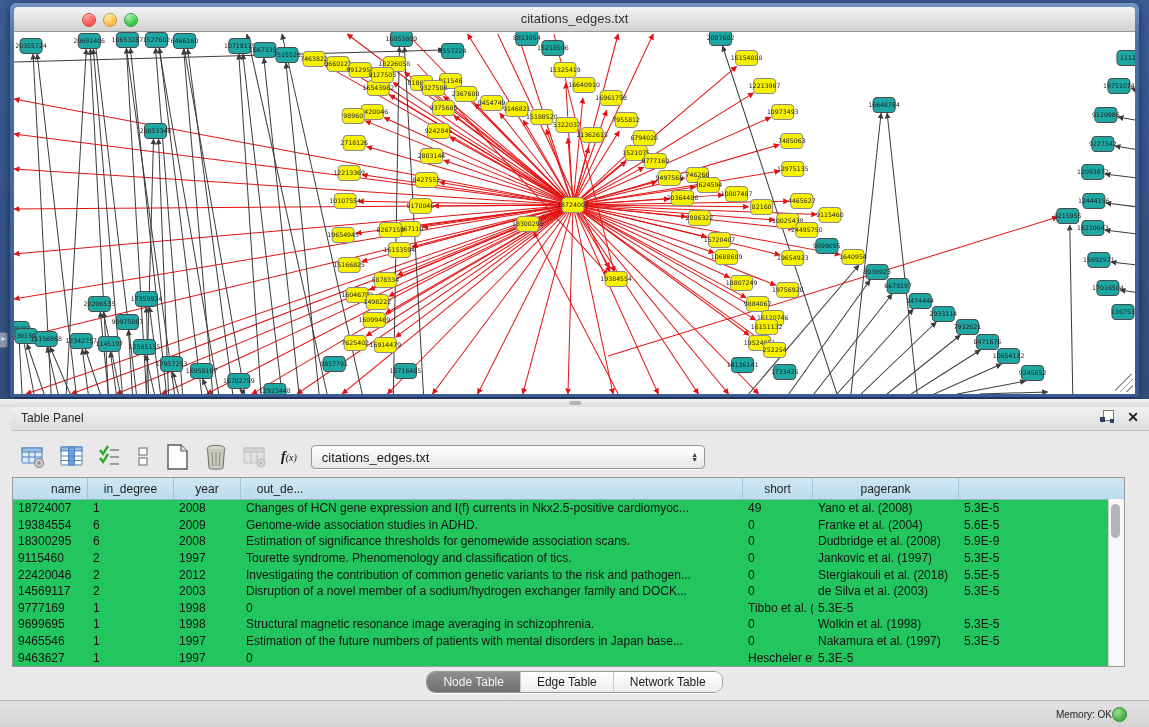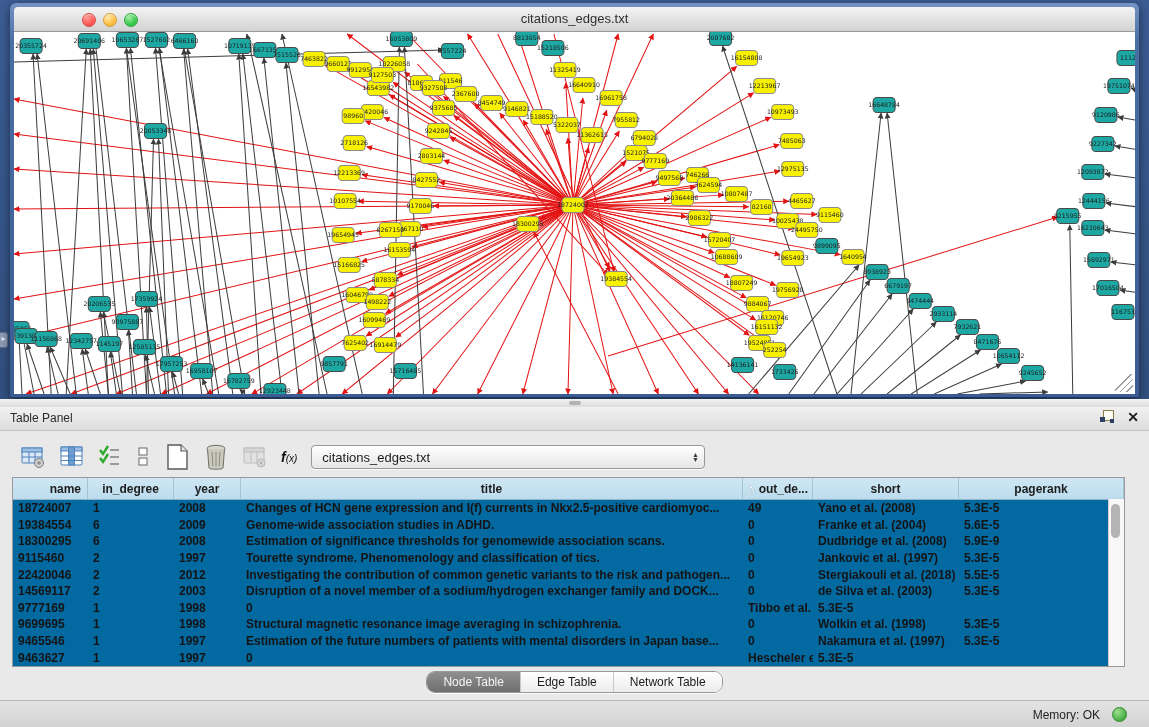--- a/index.html
+++ b/index.html
@@ -23,60 +23,60 @@
 
   
   .er{stroke:#e41313;stroke-width:1;fill:none;}
   .ek{stroke:#3c3c3c;stroke-width:1;fill:none;}
   .node-label{font-family:"DejaVu Sans",sans-serif;font-size:6.2px;fill:#1c1c1c;text-anchor:middle;}
 
   
   .south{width:1149px;height:328px;background:#e9e9e9;}
   .splitter{height:8px;background:linear-gradient(180deg,#f2f2f2,#dcdcdc);position:relative;}
   .splitter .knob{position:absolute;left:50%;top:2px;width:12px;height:4px;margin-left:-6px;background:#b3b3b3;border-radius:2px;}
-  .panel-header{height:23px;background:linear-gradient(180deg,#f1f1f1,#dddddd);border-bottom:1px solid #c4c4c4;position:relative;}
+  .panel-header{height:23px;background:linear-gradient(180deg,#f1f1f1,#dddddd);border-bottom:1px solid #c4c4c4;position:relative;margin-left:11px;}
   .panel-title{position:absolute;left:10px;top:4px;font-size:12px;color:#2b2b2b;}
   .ph-icons{position:absolute;right:10px;top:2px;display:flex;gap:12px;align-items:center;}
   .float-ic{width:16px;height:16px;position:relative;}
   .float-ic .b1{position:absolute;left:4px;top:1px;width:9px;height:9px;border:1px solid #8a7f4a;background:#fdfdf5;}
   .float-ic .b2{position:absolute;left:1px;top:8px;width:5px;height:5px;background:#2e3f63;}
   .float-ic .b3{position:absolute;left:11px;top:10px;width:4px;height:4px;background:#2e3f63;}
   .close-x{font-size:14px;font-weight:bold;color:#1d1d1d;line-height:16px;}
 
   .panel-body{position:relative;height:269px;}
   .toolbar{display:flex;align-items:center;padding:13px 0 4px 20px;gap:0;}
   .tool{height:26px;display:flex;align-items:center;justify-content:center;margin-right:13px;}
-  .fx{font-size:14px;color:#111;margin-right:14px;font-family:Liberation Sans, sans-serif;}
+  .fx{font-size:14px;color:#111;margin-right:14px;font-family:Liberation Serif, serif;}
   .fx i{font-style:italic;font-weight:bold;}
   .fx .sx{font-size:10px;font-style:italic;}
   .combo{width:392px;height:22px;border:1px solid #979797;border-radius:4px;background:linear-gradient(180deg,#ffffff,#e6e6e6);display:flex;align-items:center;position:relative;box-shadow:0 1px 0 rgba(255,255,255,.8);}
   .combo-text{font-size:13px;color:#1c1c1c;padding-left:10px;flex:1;}
   .combo-arrows{width:18px;display:flex;flex-direction:column;align-items:center;justify-content:center;font-size:7px;color:#3c3c3c;line-height:5px;}
 
-  .table-box{position:absolute;left:12px;right:24px;top:46px;height:188px;border:1px solid #9a9a9a;background:#0369a1;overflow:hidden;font-weight:bold;}
+  .table-box{position:absolute;left:12px;right:24px;top:46px;height:188px;border:1px solid #9a9a9a;background:#22c55e;overflow:hidden;}
   .tgrid{display:grid;grid-template-columns:75px 86px 67px 502px 70px 146px auto;}
   .thead-row{background:linear-gradient(180deg,#cfe7f3,#bcdcee);border-bottom:1px solid #93b3c6;height:21px;}
   .th{font-size:12px;color:#1d1d1d;border-right:1px solid #a3c4d7;display:flex;align-items:center;justify-content:center;white-space:nowrap;overflow:hidden;}
   .th.right{justify-content:flex-end;padding-right:6px;}
   .th.left{justify-content:flex-start;padding-left:4px;}
   .th .sort-tri{font-size:10px;color:#f4fbff;text-shadow:0 0 1px #5d7e92;margin-right:4px;}
   .tbody{position:relative;}
   .trow{height:16.6px;}
   .td{font-size:12px;color:#141414;white-space:nowrap;overflow:hidden;display:flex;align-items:center;padding-left:5px;}
   .vscroll{position:absolute;right:0;top:21px;bottom:0;width:15px;background:#f8f8f8;border-left:1px solid #cfcfcf;}
   .vthumb{position:absolute;left:2px;top:5px;width:9px;height:34px;border-radius:5px;background:#b4b4b4;}
 
   .tabbar{position:absolute;left:0;right:0;top:240px;display:flex;justify-content:center;}
   .seg{display:inline-flex;border:1px solid #979797;border-radius:9px;overflow:hidden;height:20px;background:#fff;box-shadow:0 1px 0 rgba(255,255,255,.9);}
   .seg-item{font-size:12px;display:flex;align-items:center;padding:0 16px;color:#1c1c1c;background:linear-gradient(180deg,#ffffff,#ececec);}
   .seg-item.sel{background:linear-gradient(180deg,#8f8f8f,#6f6f6f);color:#f4f4f4;}
   .seg-item.mid{border-left:1px solid #c9c9c9;border-right:1px solid #c9c9c9;}
 
   .status-bar{height:27px;border-top:1px solid #b5b5b5;background:linear-gradient(180deg,#e3e3e3,#d2d2d2);display:flex;align-items:center;justify-content:flex-end;}
-  .mem-label{font-size:12px;color:#1f1f1f;margin-right:12px;}
+  .mem-label{font-size:10px;color:#1f1f1f;margin-right:0;}
   .mem-dot{width:13px;height:13px;border-radius:50%;background:radial-gradient(circle at 35% 30%,#9fe08c,#46ad46 70%);border:1px solid #2f8a33;margin-right:22px;}
 </style>
 </head>
 <body>
 
 <div class="top-area">
   <div class="edge-marker">▸</div>
   <div class="net-window">
     <div class="titlebar">
       <div class="lights">
@@ -618,23 +618,20 @@
       <div class="tgrid thead-row" id="thead">
           <div class="th right">
             <span>name</span>
           </div>
           <div class="th">
             <span>in_degree</span>
           </div>
           <div class="th">
             <span>year</span>
           </div>
-          <div class="th">
-            <span>title</span>
-          </div>
           <div class="th left">
             <span class="sort-tri">△</span>
             <span>out_de...</span>
           </div>
           <div class="th">
             <span>short</span>
           </div>
           <div class="th">
             <span>pagerank</span>
           </div>

